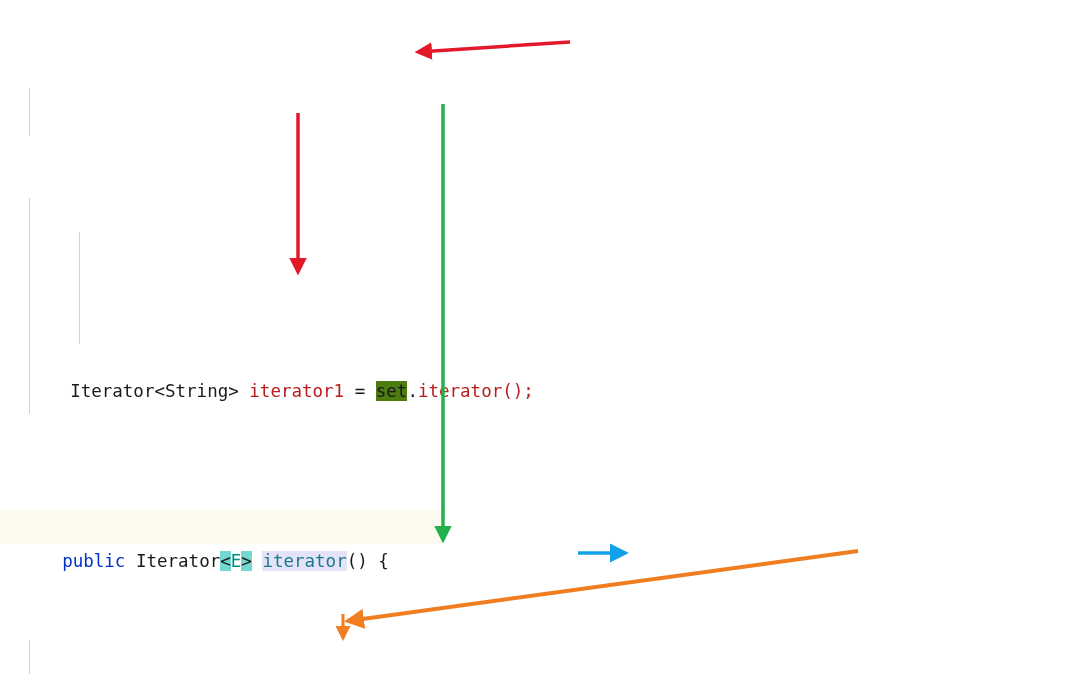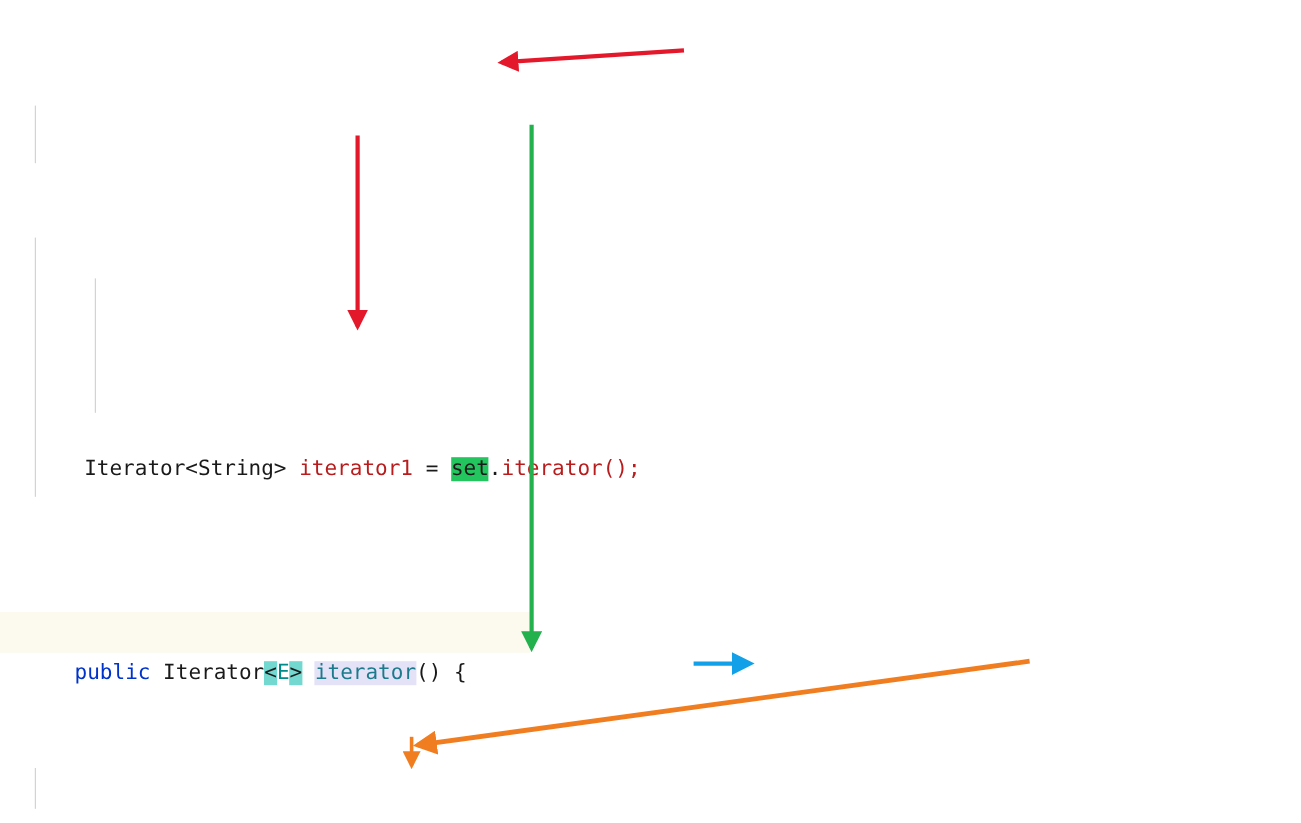--- a/index.html
+++ b/index.html
@@ -31,21 +31,21 @@
 
   
   .kw   { color: #0033cc; }          
   .typ  { color: #1a1a1a; }          
   .gen  { color: #008b8b; }          
   .mth  { color: #1b7a8c; }          
   .grey { color: #b91c1c; }          
   .pl   { color: #1a1a1a; }
 
   
-  .hi-tan  { background: #22c55e; }
+  .hi-tan  { background: #4d7c0f; }
   .hi-lav  { background: #e4e2f7; }
   .hi-teal { background: #72d8d0; }
 
   
   .guide {
     position: absolute;
     width: 1px;
     background: #d3d3d3;
   }
 

